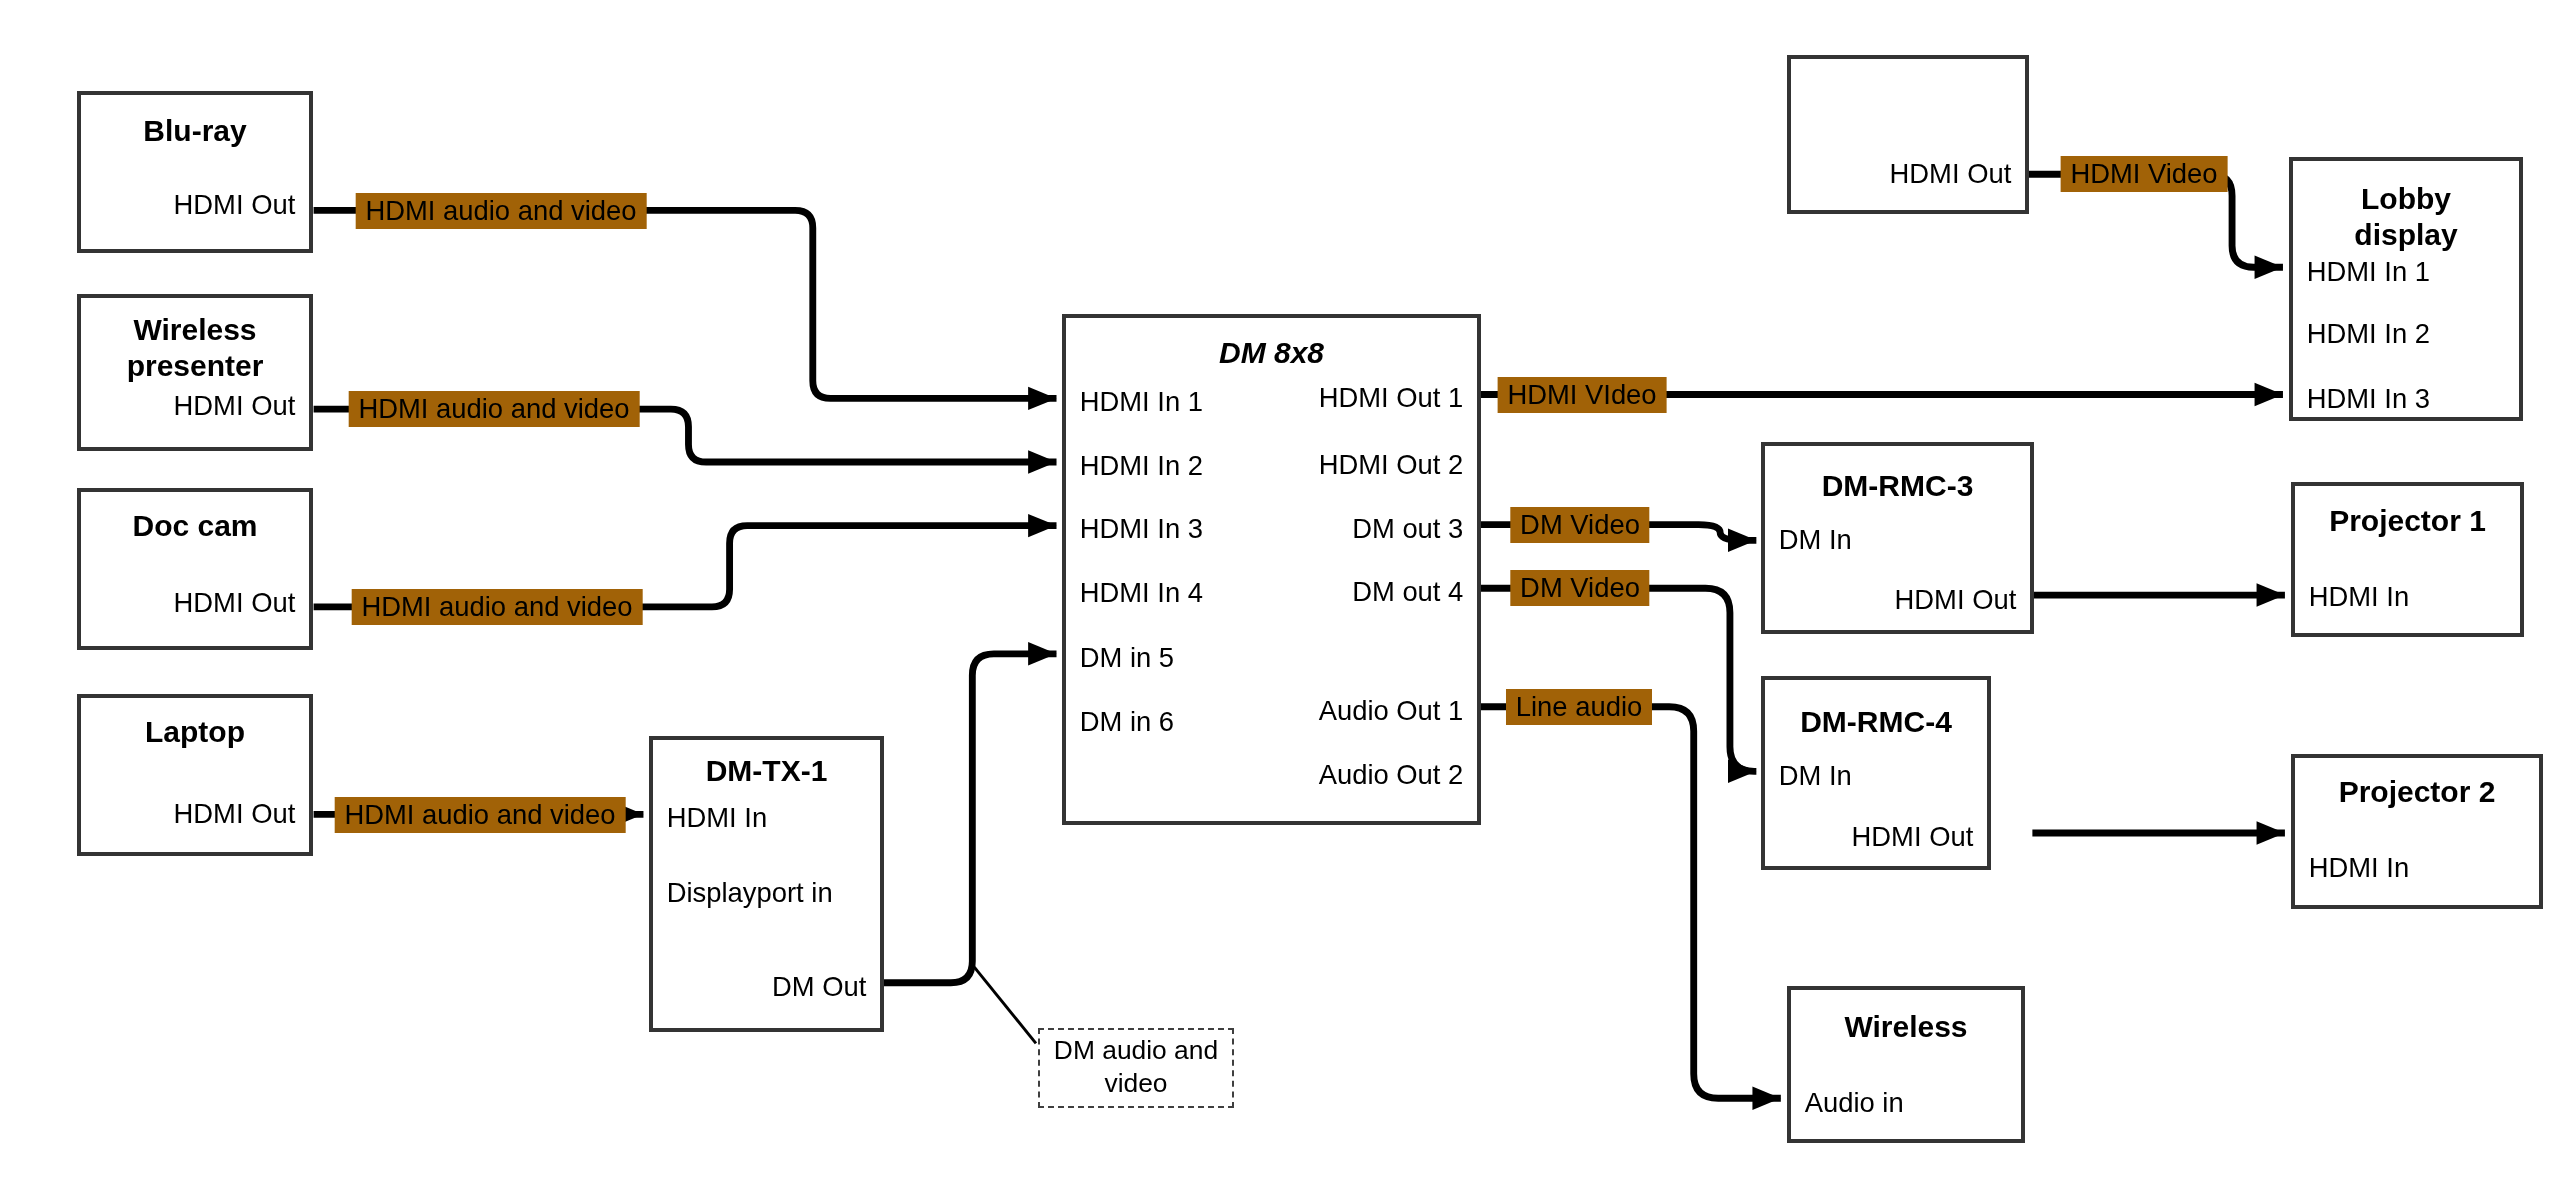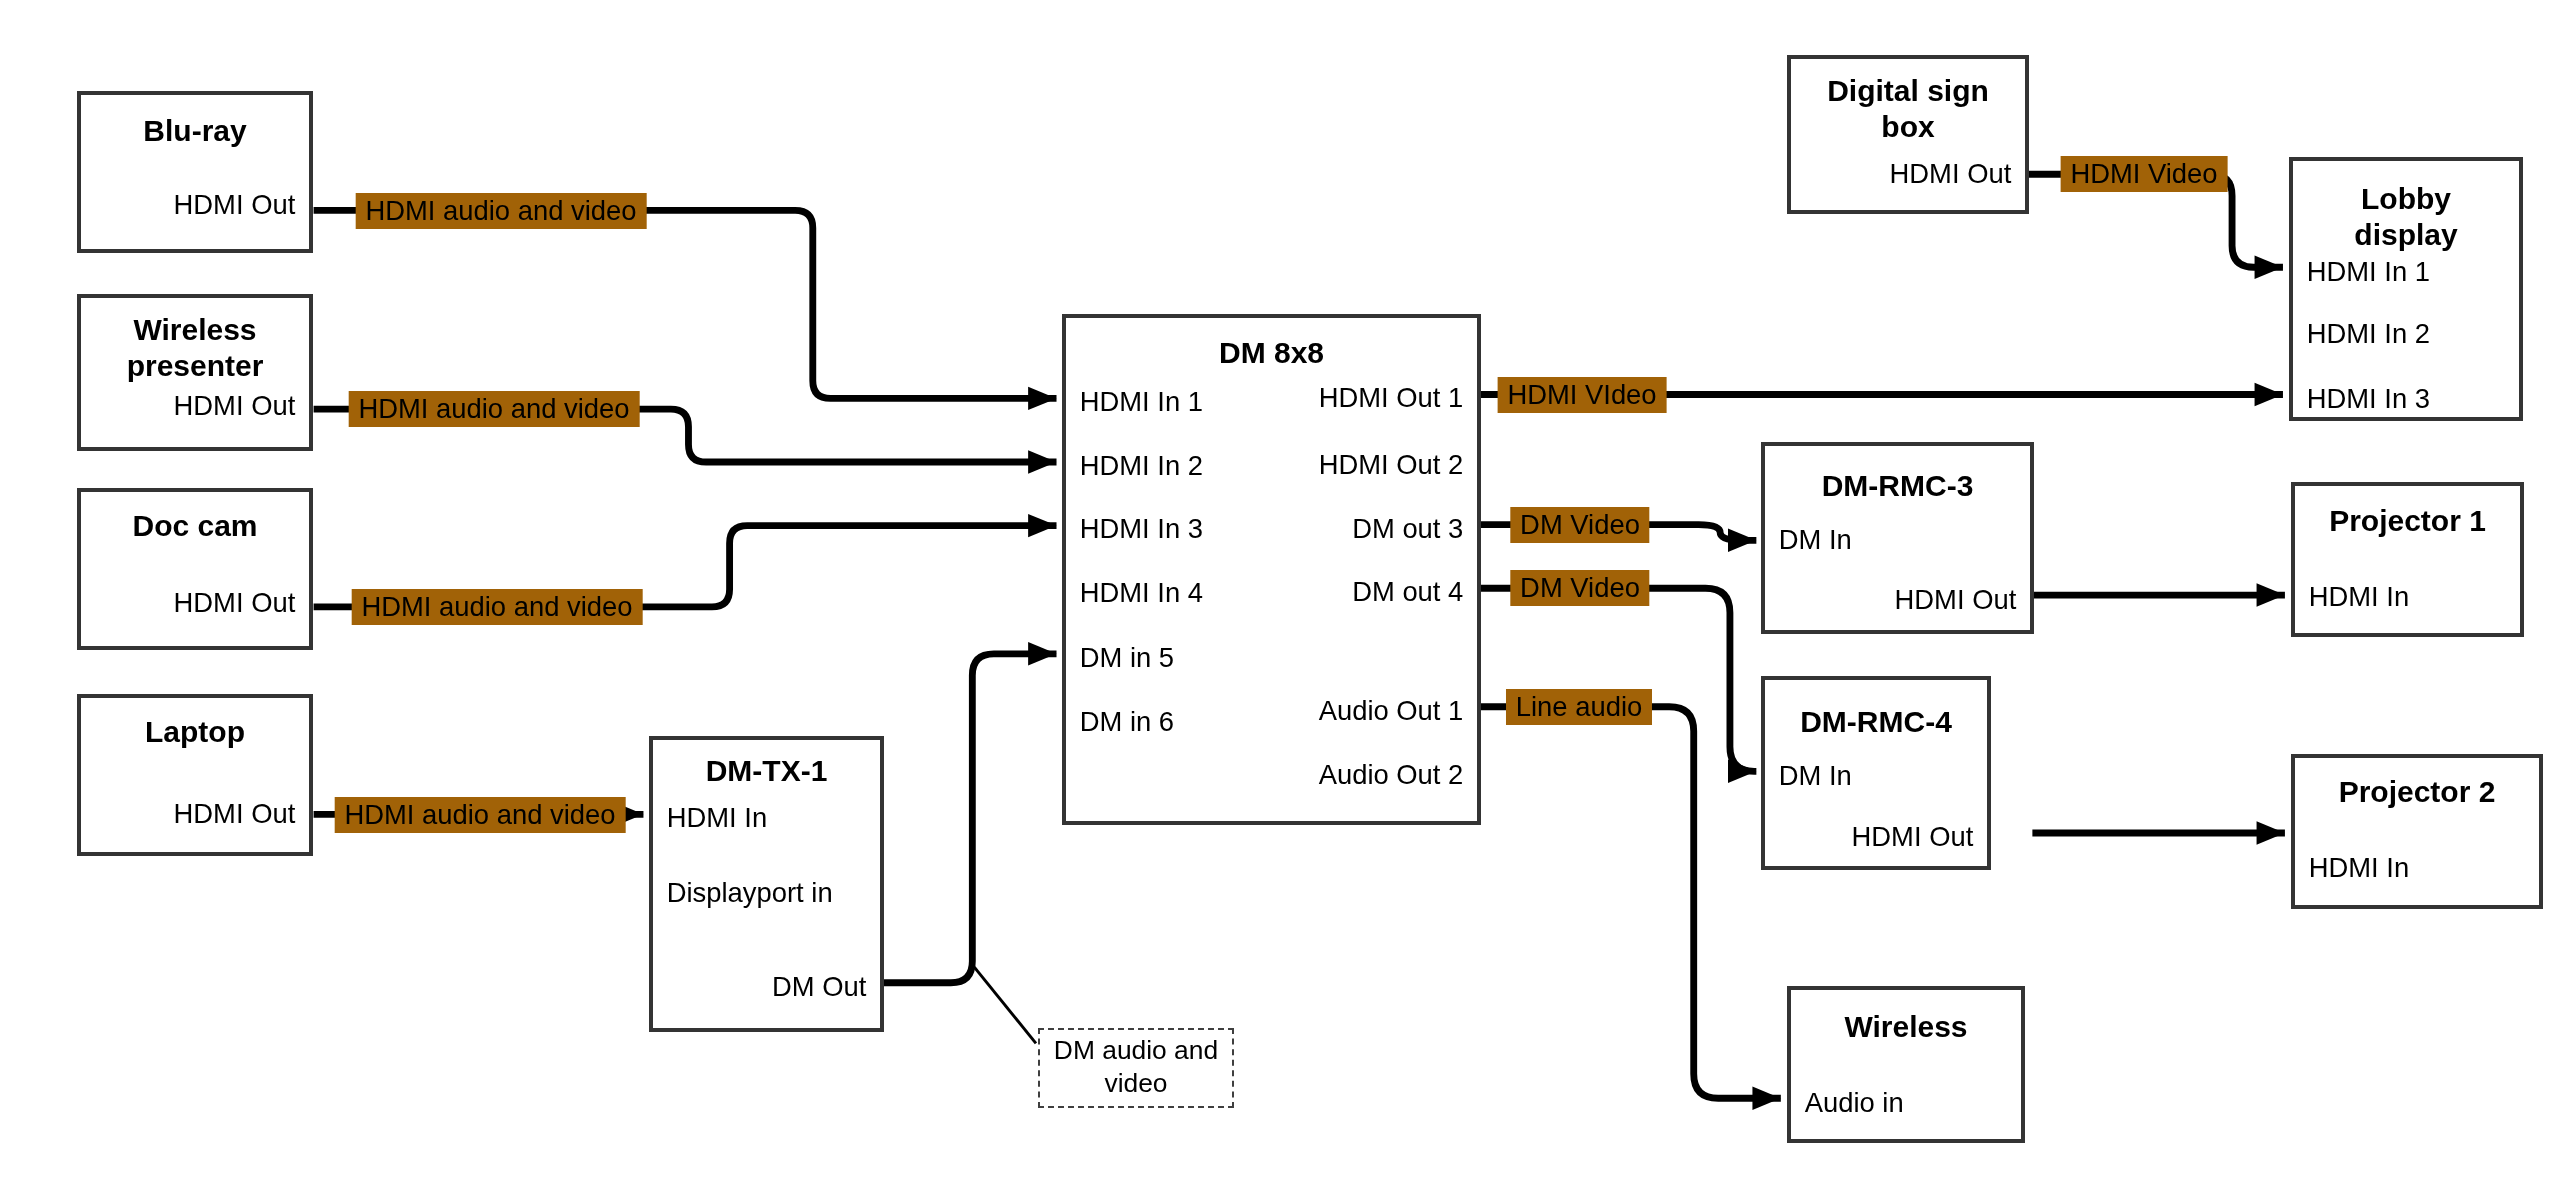--- a/index.html
+++ b/index.html
@@ -85,40 +85,36 @@
   </div>
 
   <div class="box" style="left:649px;top:736px;width:235px;height:296px;">
     <div class="title" style="top:31px;">DM-TX-1</div>
     <div class="port pl" style="top:78px;">HDMI In</div>
     <div class="port pl" style="top:153px;">Displayport in</div>
     <div class="port pr" style="top:247px;">DM Out</div>
   </div>
 
   <div class="box" style="left:1062px;top:314px;width:419px;height:511px;">
-    <div class="title" style="top:35px;">DM 8x8</div>
+    <div class="title" style="top:35px;font-style:italic;">DM 8x8</div>
     <div class="port pl" style="top:84px;">HDMI In 1</div>
     <div class="port pl" style="top:148px;">HDMI In 2</div>
     <div class="port pl" style="top:211px;">HDMI In 3</div>
     <div class="port pl" style="top:275px;">HDMI In 4</div>
     <div class="port pl" style="top:340px;">DM in 5</div>
     <div class="port pl" style="top:404px;">DM in 6</div>
     <div class="port pr" style="top:80px;">HDMI Out 1</div>
     <div class="port pr" style="top:147px;">HDMI Out 2</div>
     <div class="port pr" style="top:211px;">DM out 3</div>
     <div class="port pr" style="top:274px;margin-left:24px;">DM out 4</div>
     <div class="port pr" style="top:393px;">Audio Out 1</div>
     <div class="port pr" style="top:457px;">Audio Out 2</div>
   </div>
 
   <div class="box" style="left:1787px;top:55px;width:242px;height:159px;">
-    <div class="title2" style="top:13.7px;">
-      <div>Digital sign</div>
-      <div>box</div>
-    </div>
     <div class="port pr" style="top:115px;">HDMI Out</div>
   </div>
 
   <div class="box" style="left:2289px;top:157px;width:234px;height:264px;">
     <div class="title2" style="top:19.6px;">
       <div>Lobby</div>
       <div>display</div>
     </div>
     <div class="port pl" style="top:111px;">HDMI In 1</div>
     <div class="port pl" style="top:173px;">HDMI In 2</div>

